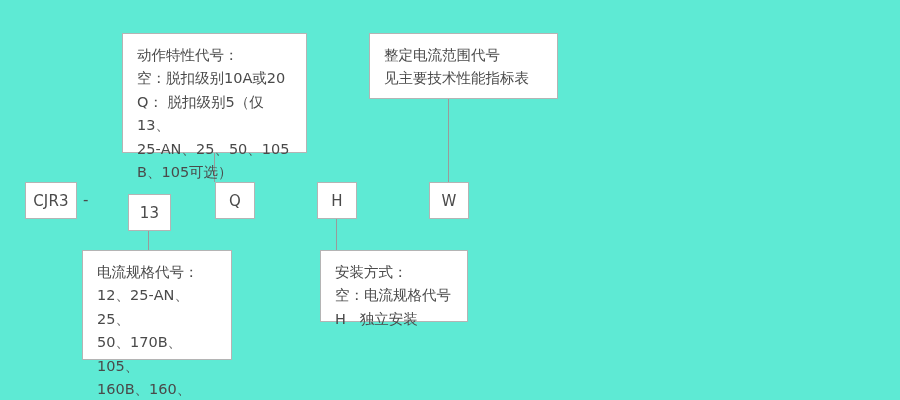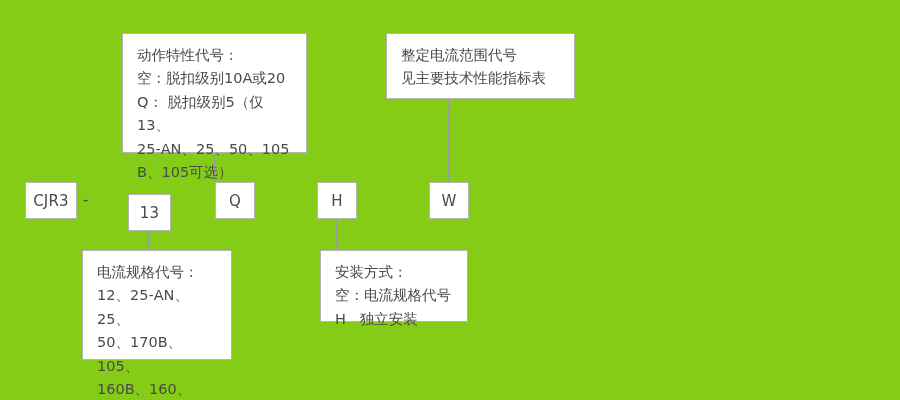--- a/index.html
+++ b/index.html
@@ -8,21 +8,21 @@
     background: #ffffff;
   }
   body {
     font-family: "DejaVu Sans", "Liberation Sans", sans-serif;
     color: #4a4a4a;
   }
   #diagram {
     position: relative;
     width: 900px;
     height: 400px;
-    background: #84cc16;
+    background: #5eead4;
     overflow: hidden;
   }
   .box {
     position: absolute;
     box-sizing: border-box;
     border: 1px solid #b4b4b4;
     background: #ffffff;
     color: #4a4a4a;
     z-index: 2;
   }
@@ -48,21 +48,21 @@
   .dash {
     position: absolute;
     font-size: 15px;
     color: #4a4a4a;
     z-index: 2;
   }
 
   
   #note-action      { left: 122px; top: 33px;  width: 185px; height: 120px; }
   
-  #note-current-rng { left: 386px; top: 33px;  width: 189px; height: 66px; }
+  #note-current-rng { left: 369px; top: 33px;  width: 189px; height: 66px; }
   
   #box-series { left: 25px;  top: 182px; width: 52px; height: 37px; }
   #box-spec   { left: 128px; top: 194px; width: 43px; height: 37px; }
   #box-action { left: 215px; top: 182px; width: 40px; height: 37px; }
   #box-mount  { left: 317px; top: 182px; width: 40px; height: 37px; }
   #box-range  { left: 429px; top: 182px; width: 40px; height: 37px; }
   #dash-sep   { left: 83px;  top: 191px; }
   
   #note-spec  { left: 82px;  top: 250px; width: 150px; height: 110px; }
   #note-mount { left: 320px; top: 250px; width: 148px; height: 72px; }

